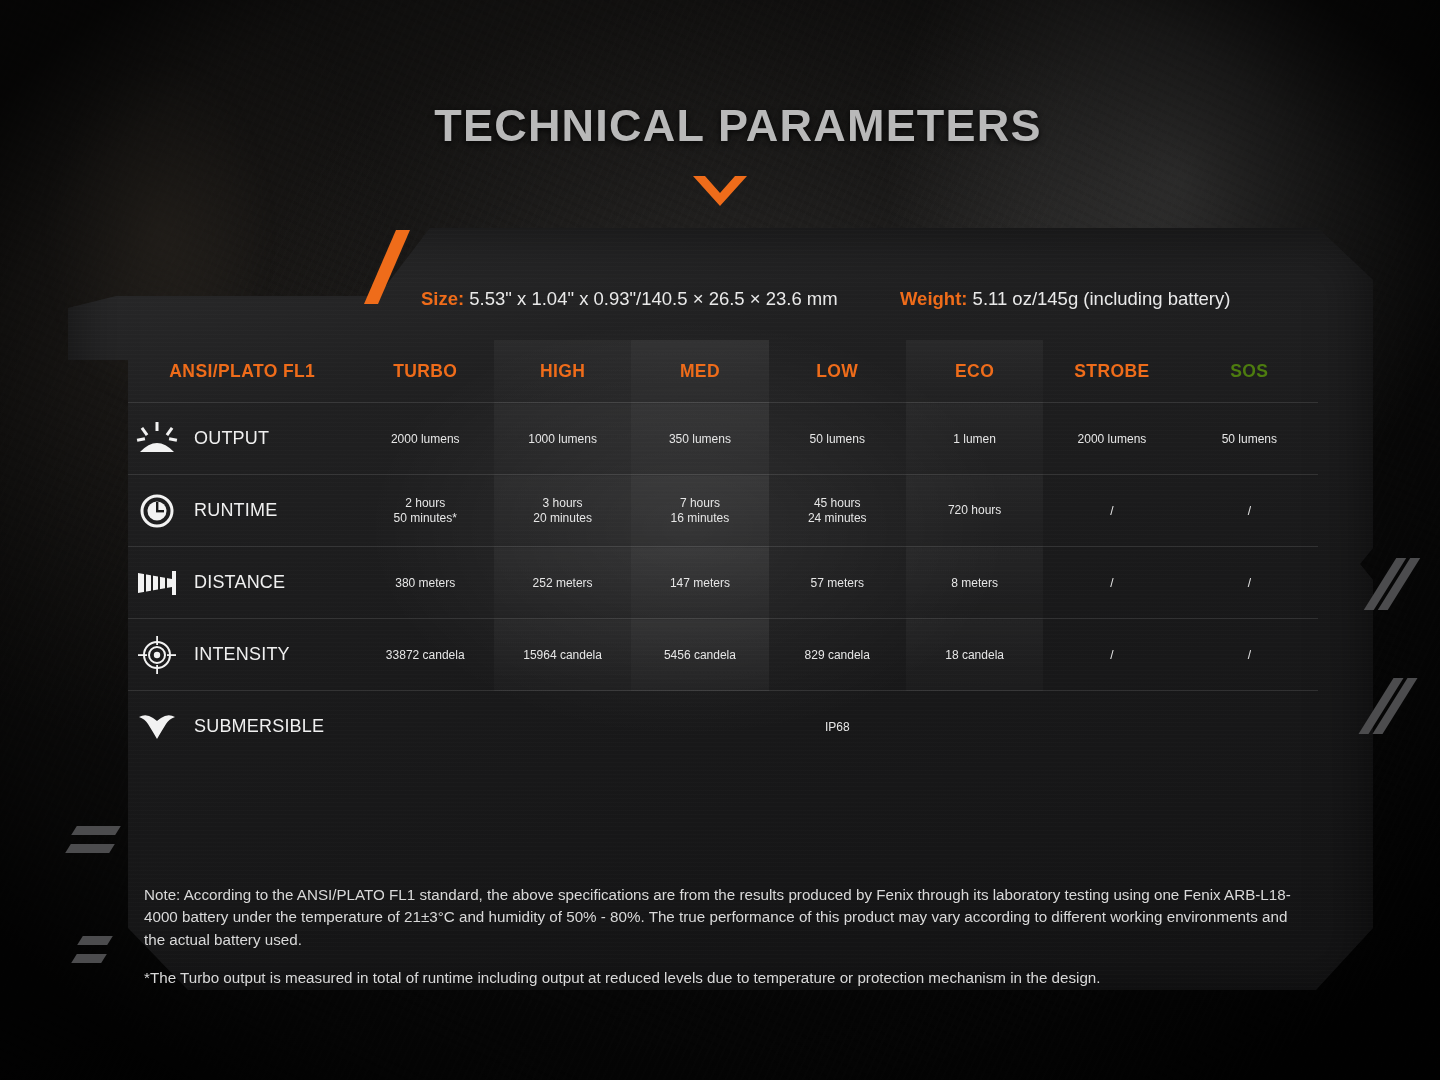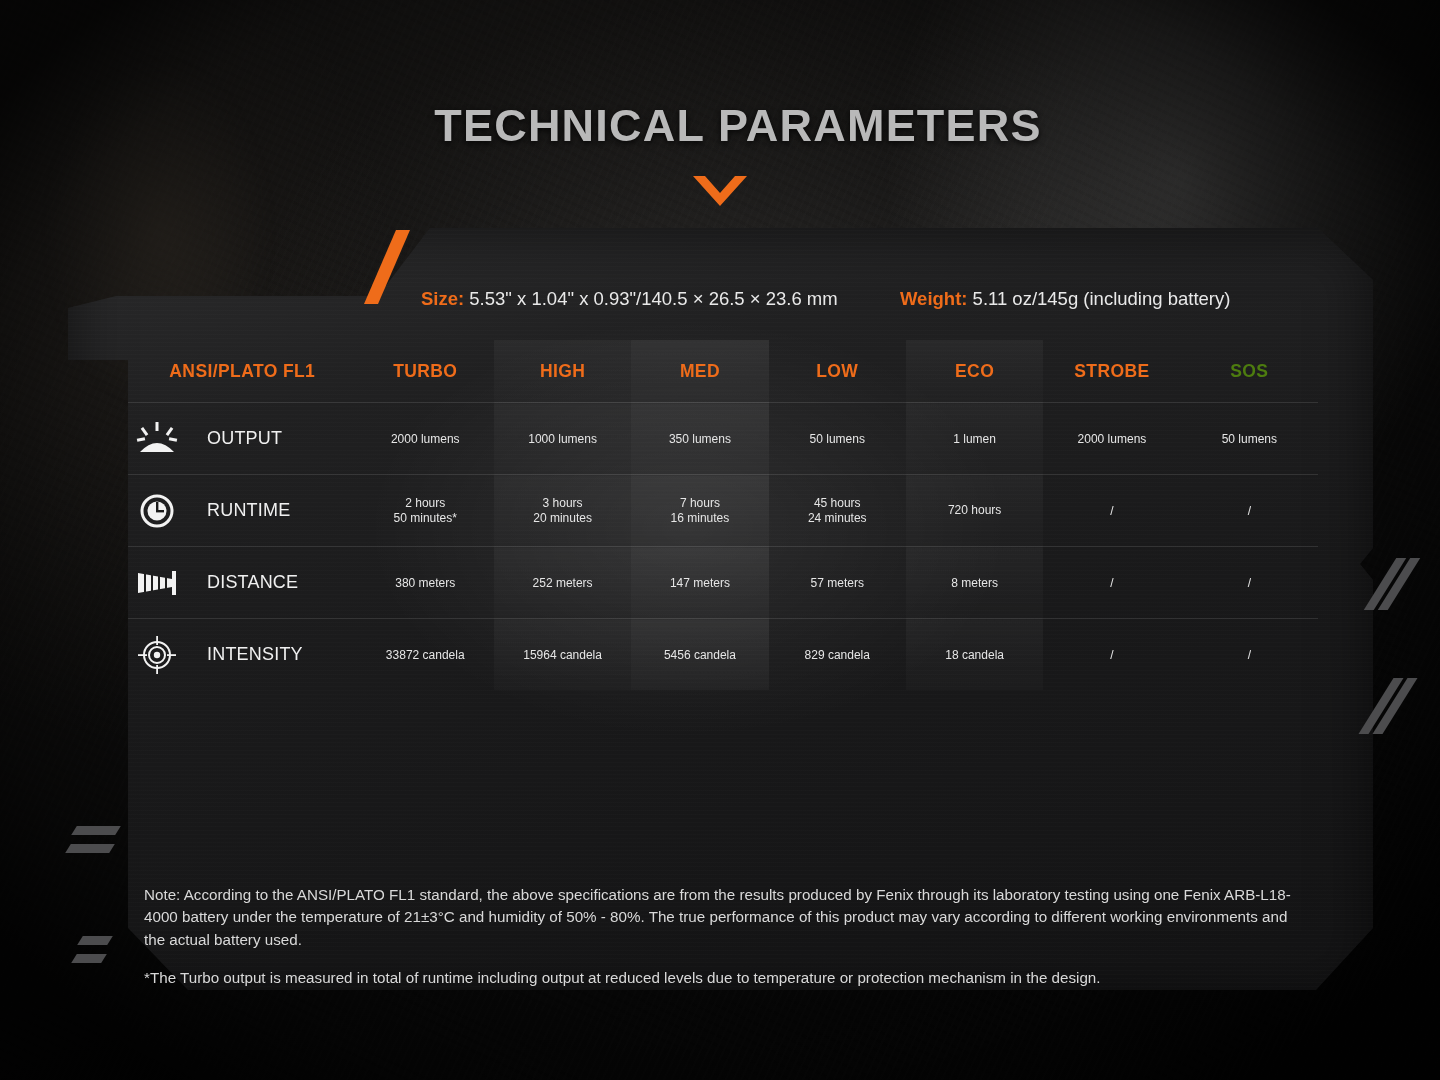--- a/index.html
+++ b/index.html
@@ -180,21 +180,21 @@
   .tbl thead th.dim { color: #4d7c0f; }
   .tbl tbody tr { border-top: 1px solid rgba(255,255,255,0.10); }
   .tbl tbody td { height: 71px; }
   .rowlabel {
     text-align: left !important;
     padding-left: 6px !important;
     font-size: 18px !important;
     color: #f0f0f0 !important;
     letter-spacing: .2px;
   }
-  .rl-inner { display: flex; align-items: center; gap: 27px; text-align: right; }
+  .rl-inner { display: flex; align-items: center; gap: 14px; text-align: right; }
   .rl-ic { width: 46px; min-width: 46px; height: 40px; display: flex; align-items: center; justify-content: center; }
   .rl-txt { line-height: 1.08; }
   .cell-lines { line-height: 1.2; }
   .shade {
     background: linear-gradient(180deg, rgba(255,255,255,0.045), rgba(255,255,255,0.015));
   }
   .shade-strong {
     background: linear-gradient(180deg, rgba(255,255,255,0.075), rgba(255,255,255,0.03));
   }
   .slash { color: #d8d8d8; font-size: 17px; }
@@ -381,20 +381,33 @@
         <td>33872 candela</td>
         <td class="shade">15964 candela</td>
         <td class="shade-strong">5456 candela</td>
         <td>829 candela</td>
         <td class="shade">18 candela</td>
         <td class="slash">/</td>
         <td class="slash">/</td>
       </tr>
 
 
+      <tr>
+        <td class="rowlabel">
+          <div class="rl-inner">
+            <span class="rl-ic">
+              <svg width="42" height="28" viewBox="0 0 42 28">
+                <path d="M3 4 Q10 0 17 5 Q21 8 21 8 Q21 8 25 5 Q32 0 39 4 Q33 6 30 11 Q25 19 21 26 Q17 19 12 11 Q9 6 3 4 Z" fill="#f2f2f2"></path>
+              </svg>
+            </span>
+            <span class="rl-txt">SUBMERSIBLE</span>
+          </div>
+        </td>
+        <td colspan="7">IP68</td>
+      </tr>
     </tbody>
   </table>
 
   <div class="note">
     <p>Note: According to the ANSI/PLATO FL1 standard, the above specifications are from the results produced by Fenix through its laboratory testing using one Fenix ARB-L18-4000 battery under the temperature of 21±3°C and humidity of 50% - 80%. The true performance of this product may vary according to different working environments and the actual battery used.</p>
     <p>*The Turbo output is measured in total of runtime including output at reduced levels due to temperature or protection mechanism in the design.</p>
   </div>
 </div>
 
 </body></html>

